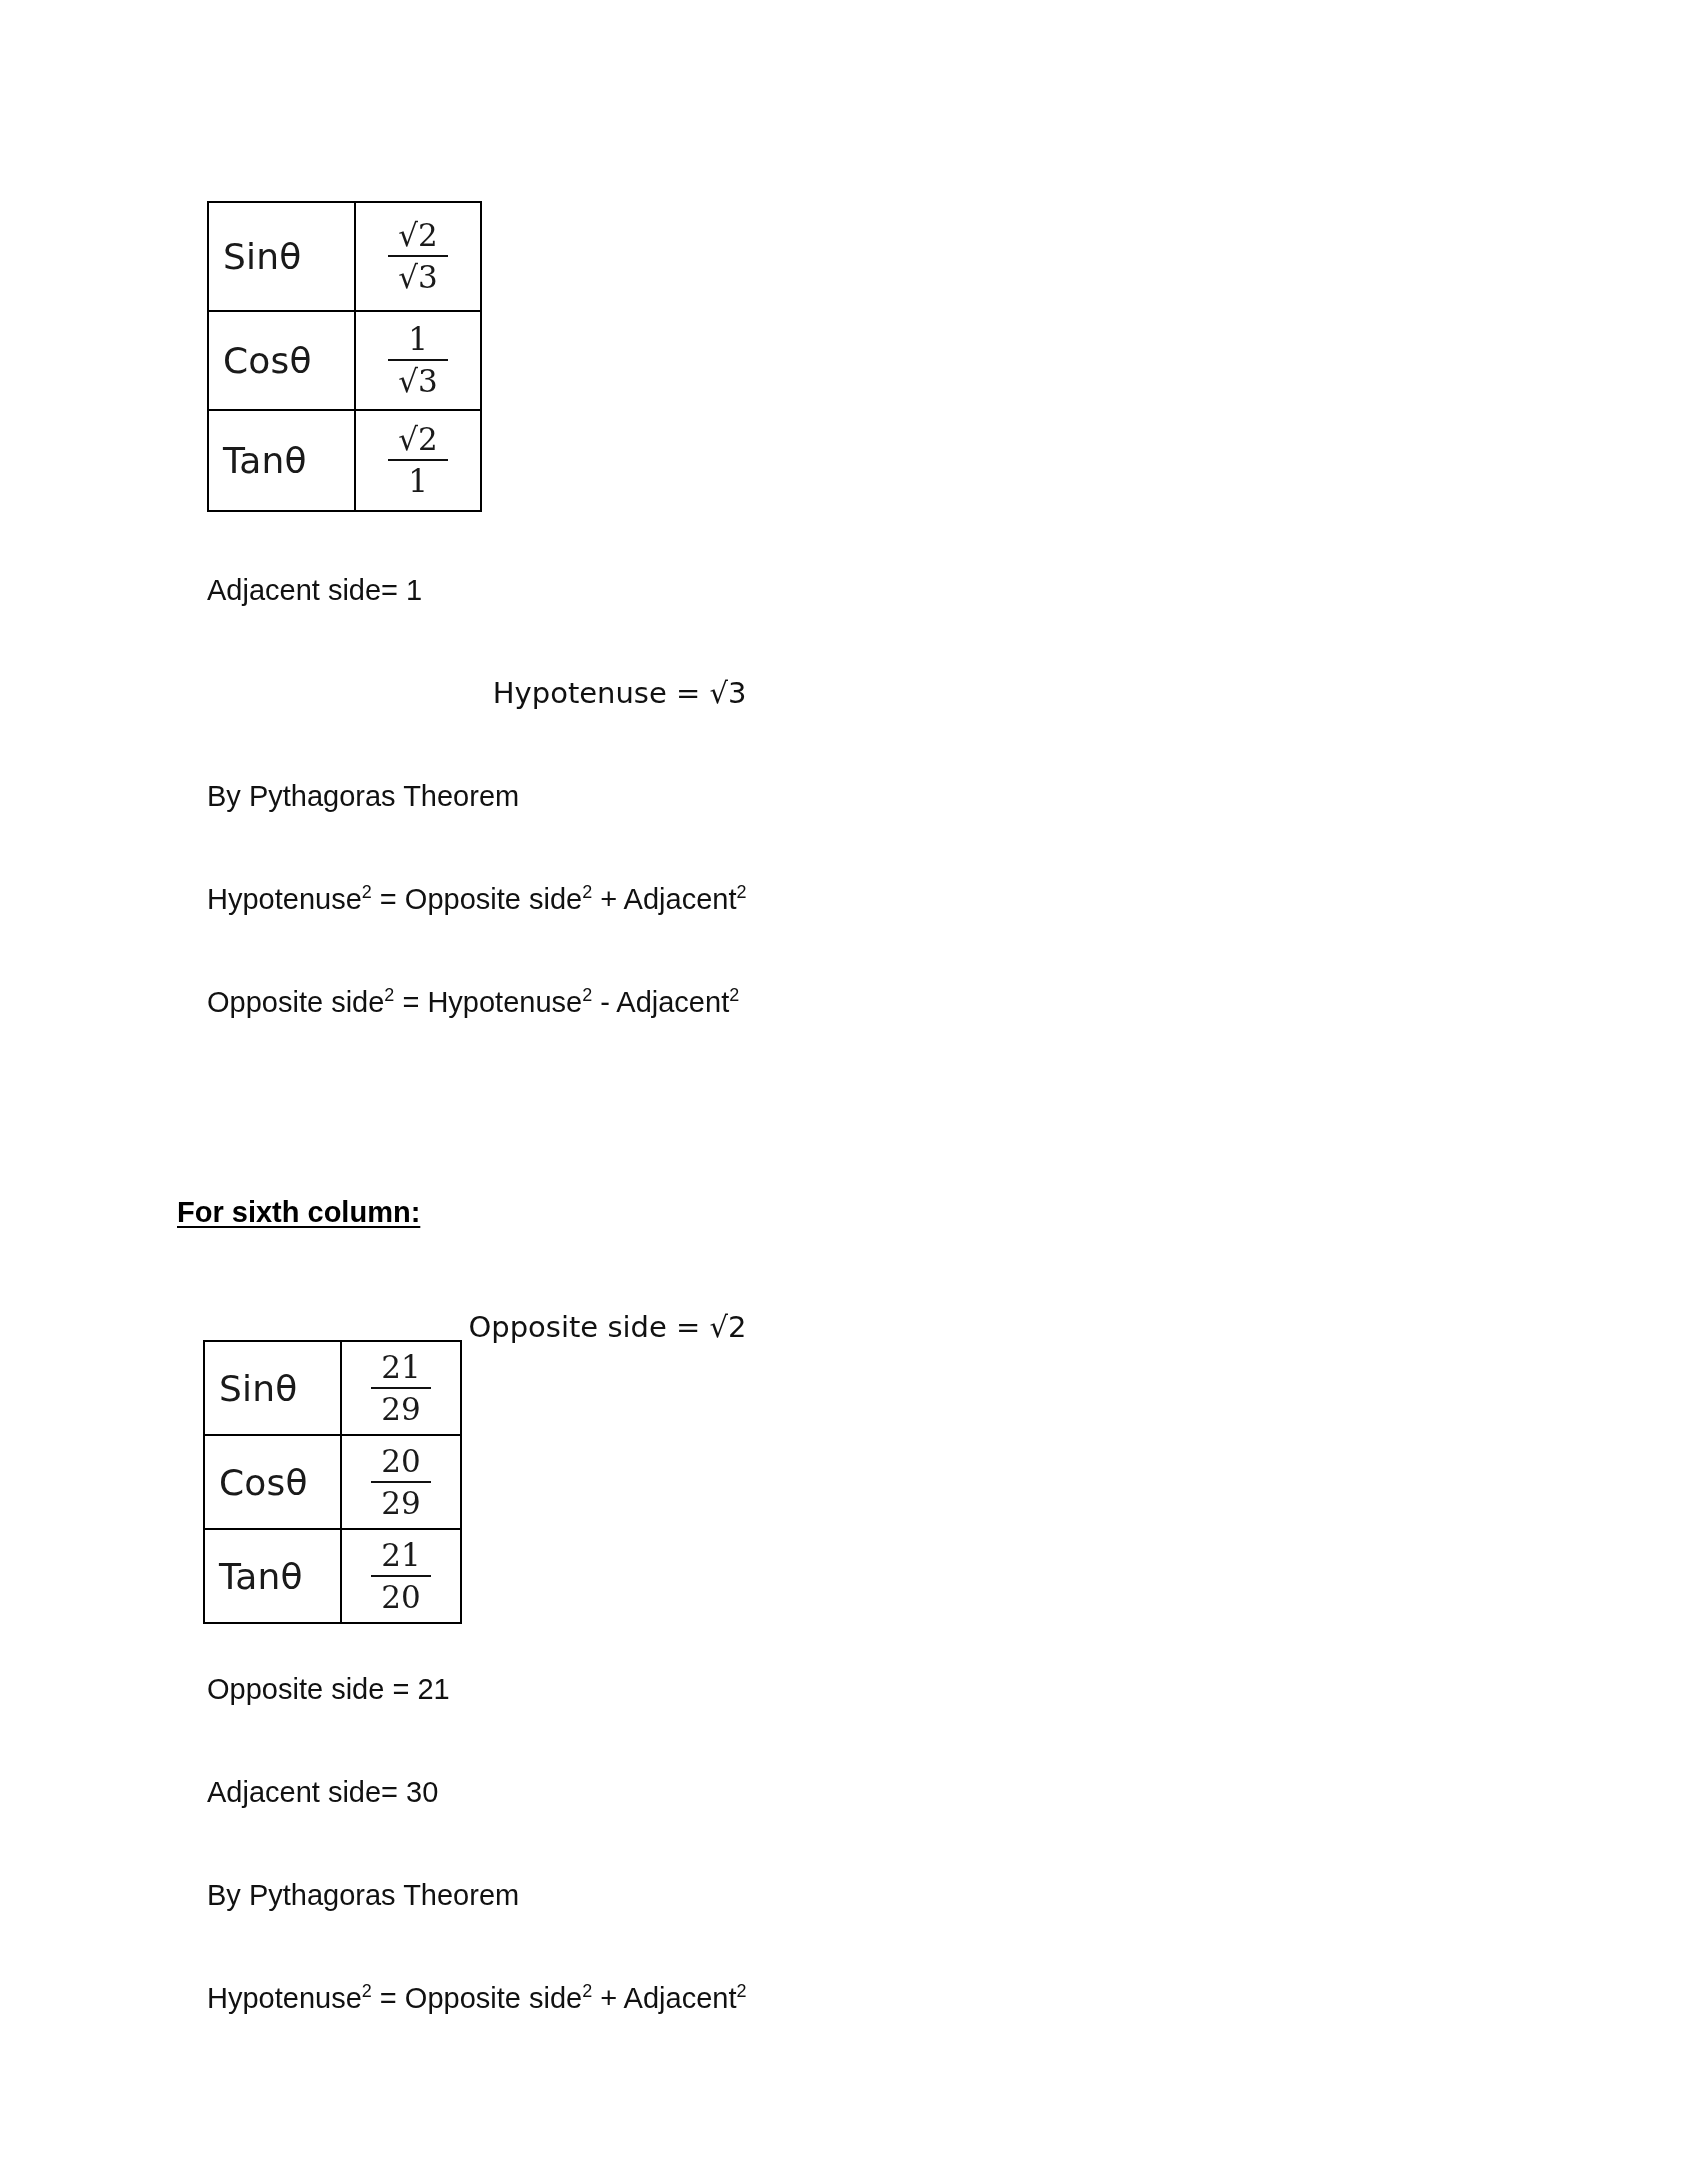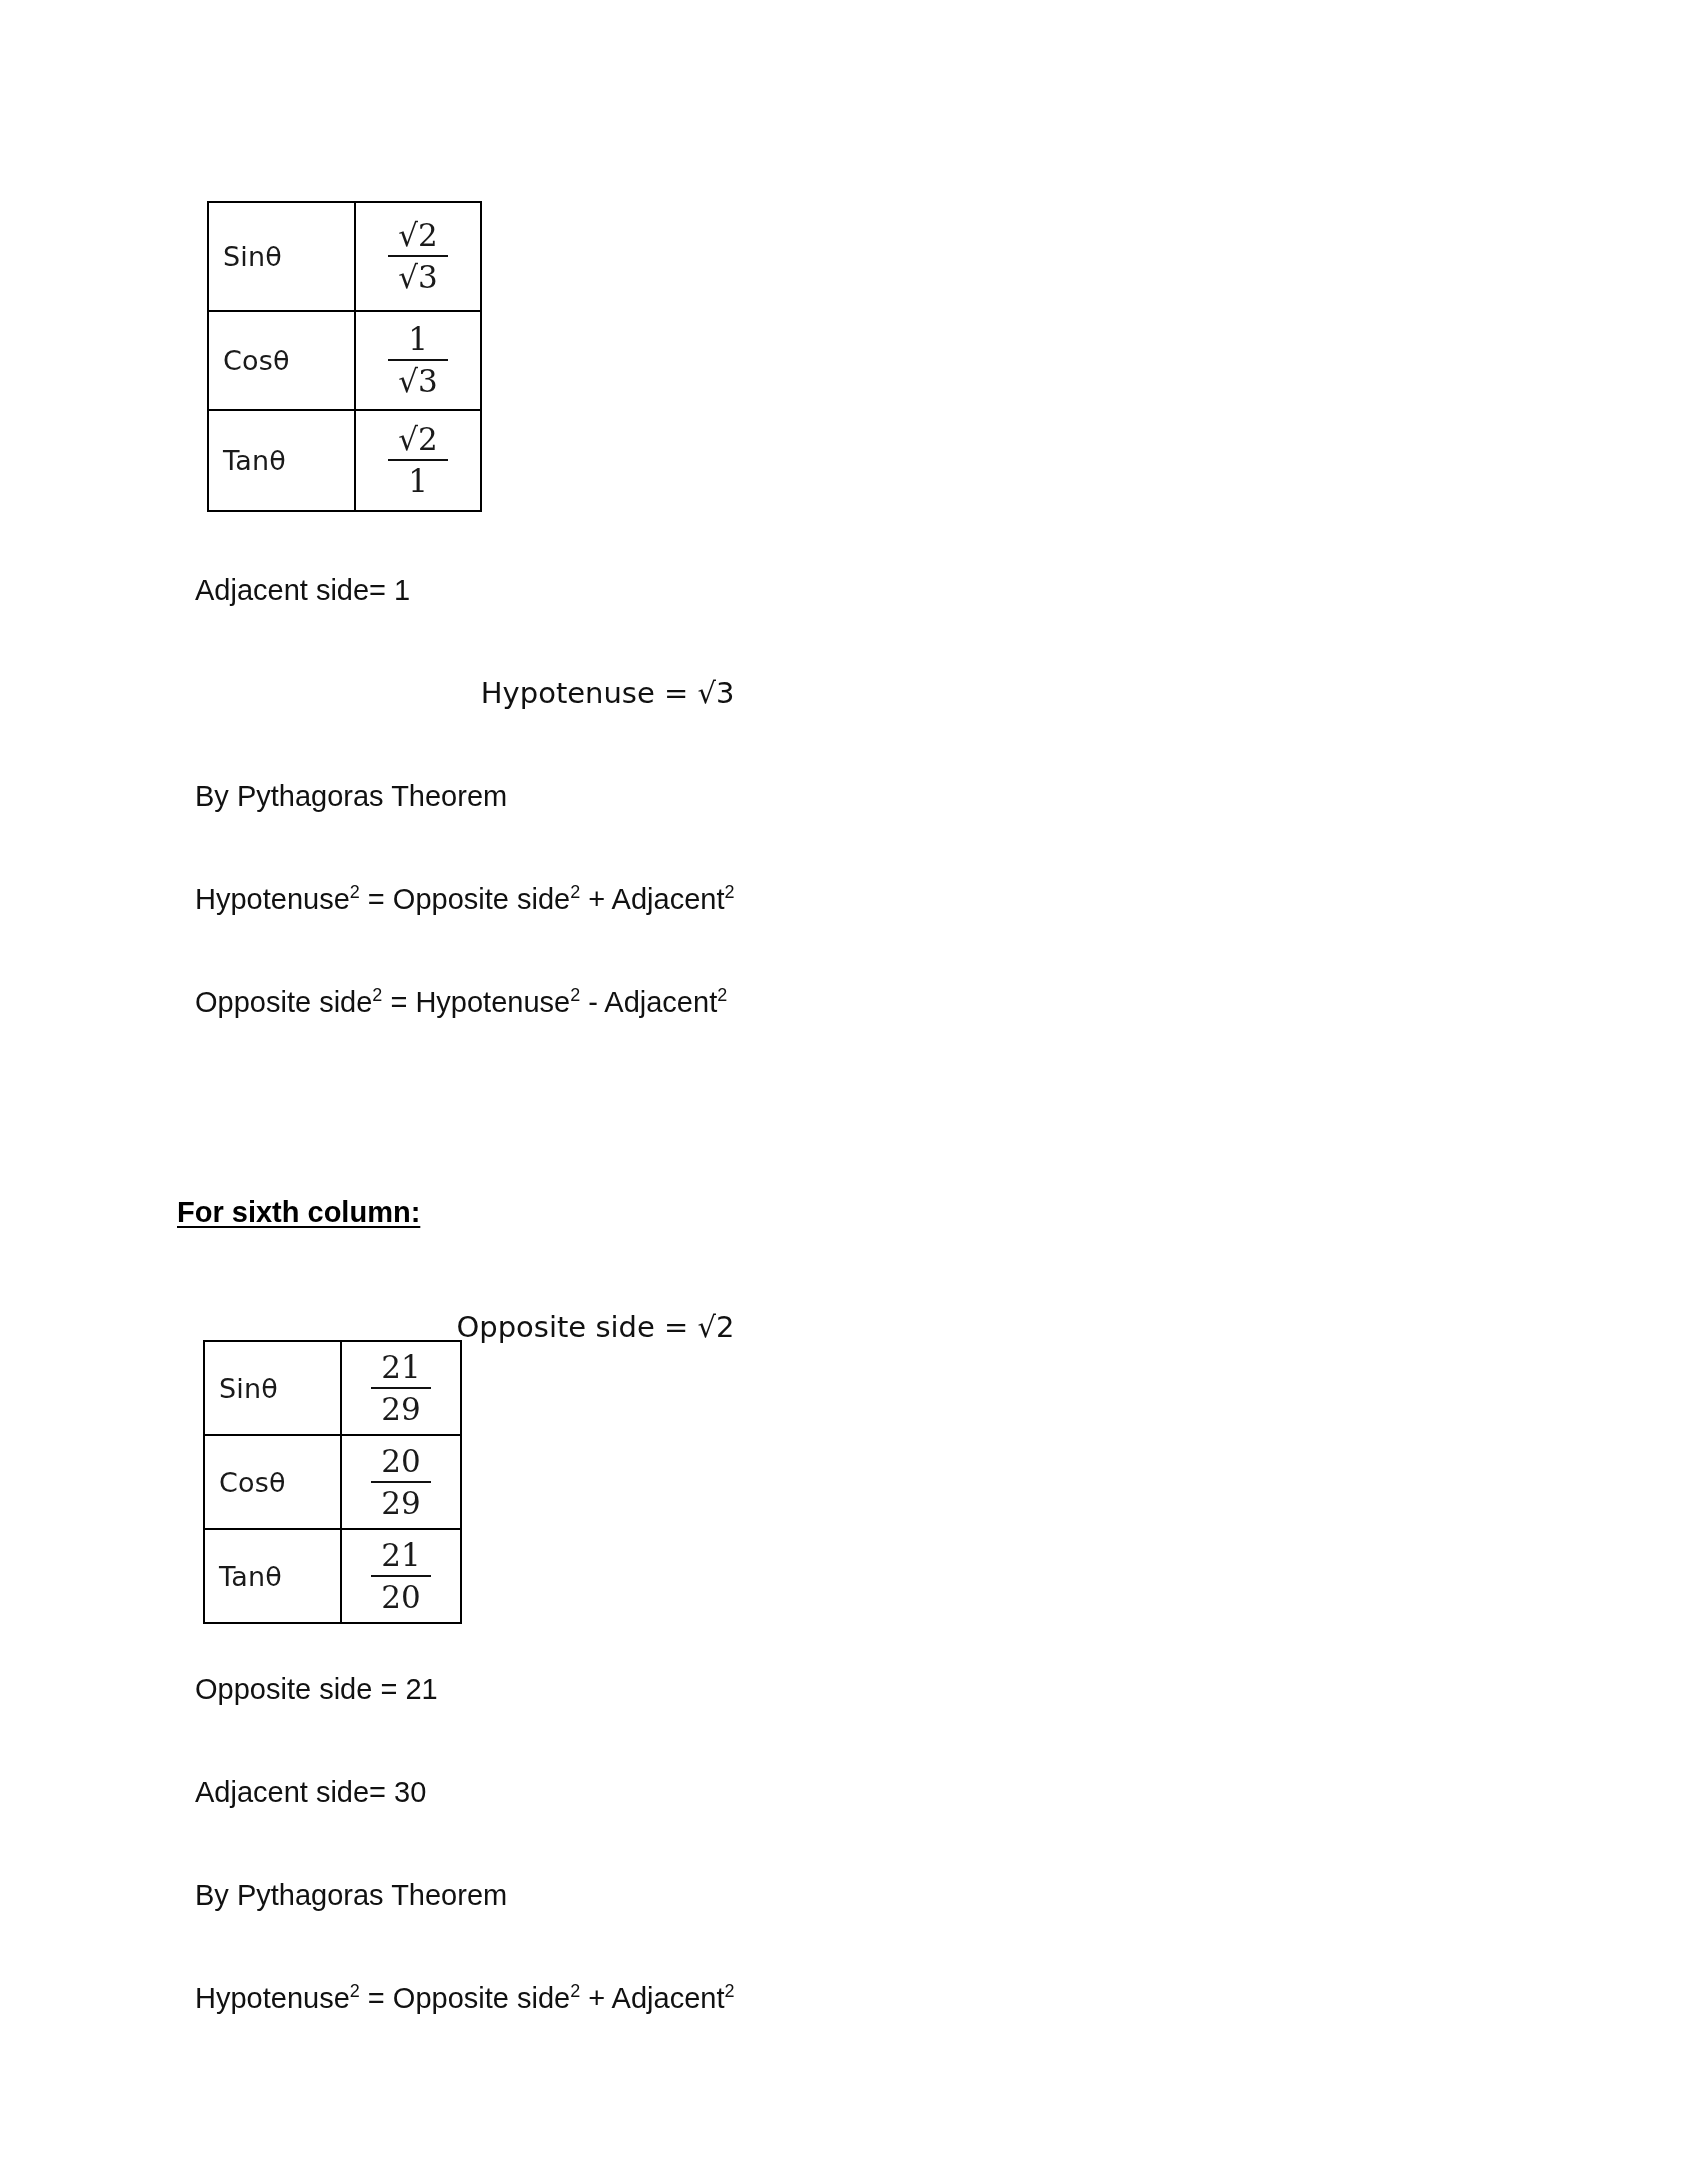--- a/index.html
+++ b/index.html
@@ -32,21 +32,21 @@
     background: #fff;
   }
   .trig-table td {
     border: 2px solid #000;
     vertical-align: middle;
     padding: 0;
   }
   .trig-table td.fn-cell {
     width: 131px;
     padding-left: 14px;
-    font-size: 27px;
+    font-size: 36px;
     font-family: "DejaVu Sans", sans-serif;
     letter-spacing: 0.2px;
     color: #1a1a1a;
   }
   .trig-table td.val-cell {
     width: 124px;
     text-align: center;
   }
 
   
@@ -78,20 +78,21 @@
   .t2 td.fn-cell { width: 121px; }
   .t2 td.val-cell { width: 118px; }
 
   
   .line {
     font-size: 29px;
     line-height: 1;
     color: #111;
     white-space: nowrap;
     font-family: "Liberation Sans", sans-serif;
+    margin-left: 12px;
   }
   .line sup {
     font-size: 0.62em;
     vertical-align: super;
     line-height: 0;
   }
   .heading {
     font-size: 29px;
     font-weight: bold;
     text-decoration: underline;

